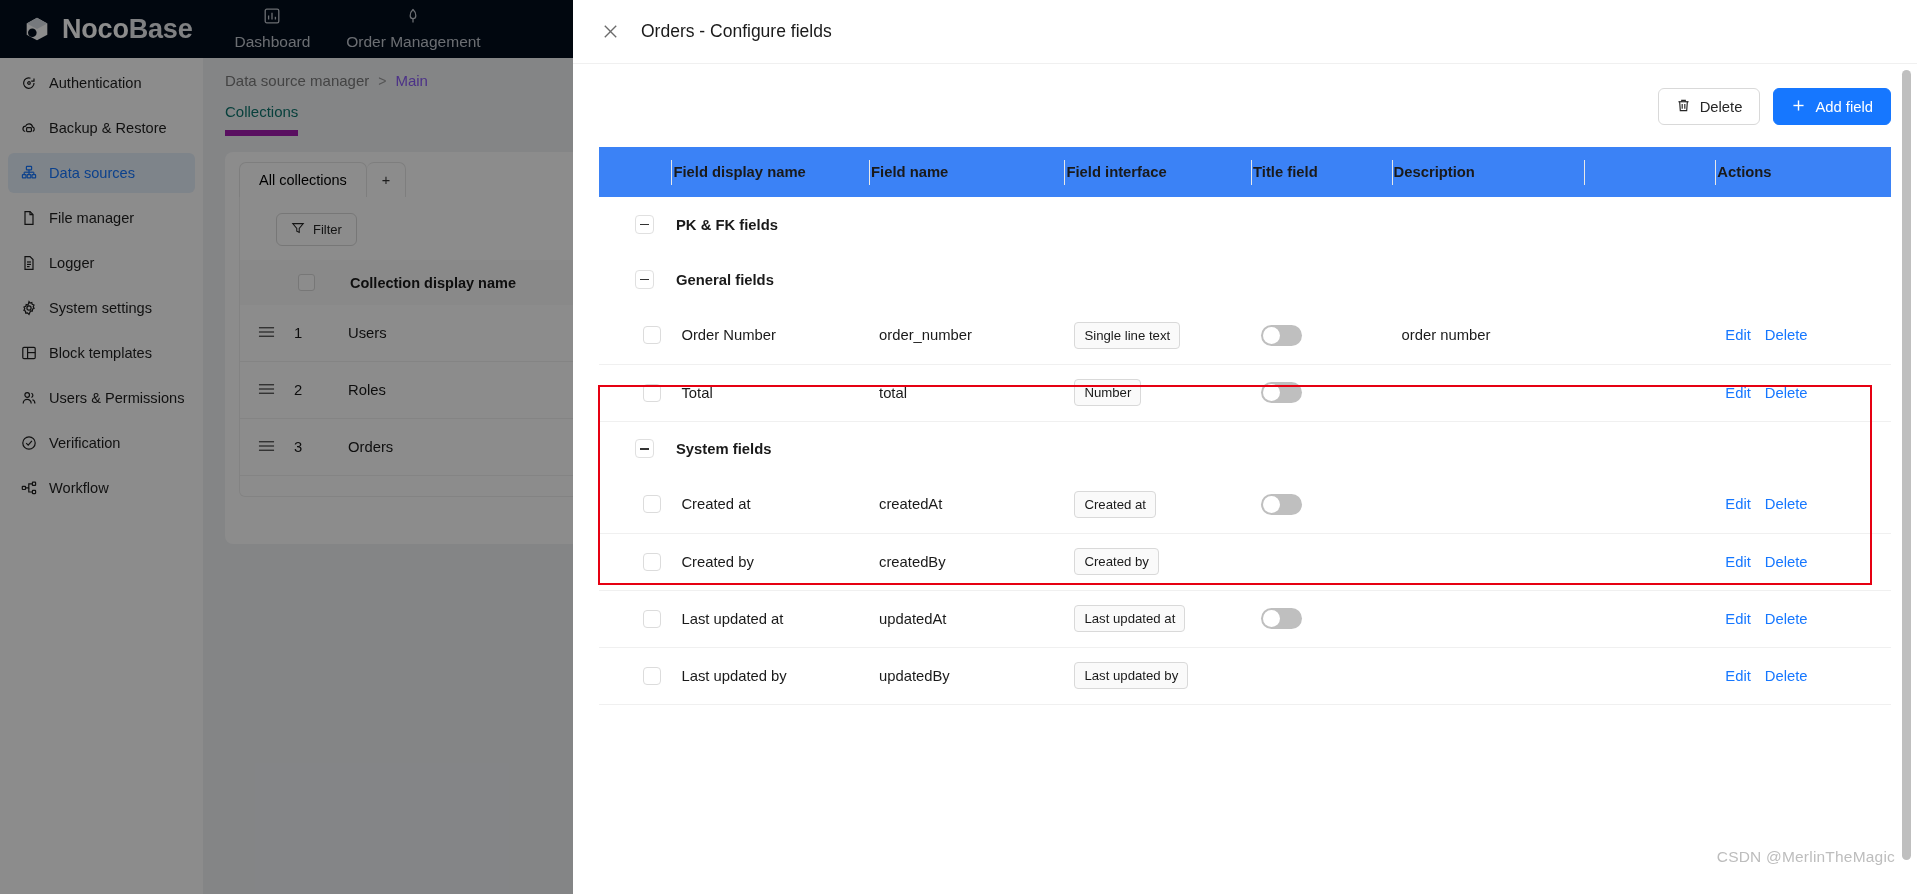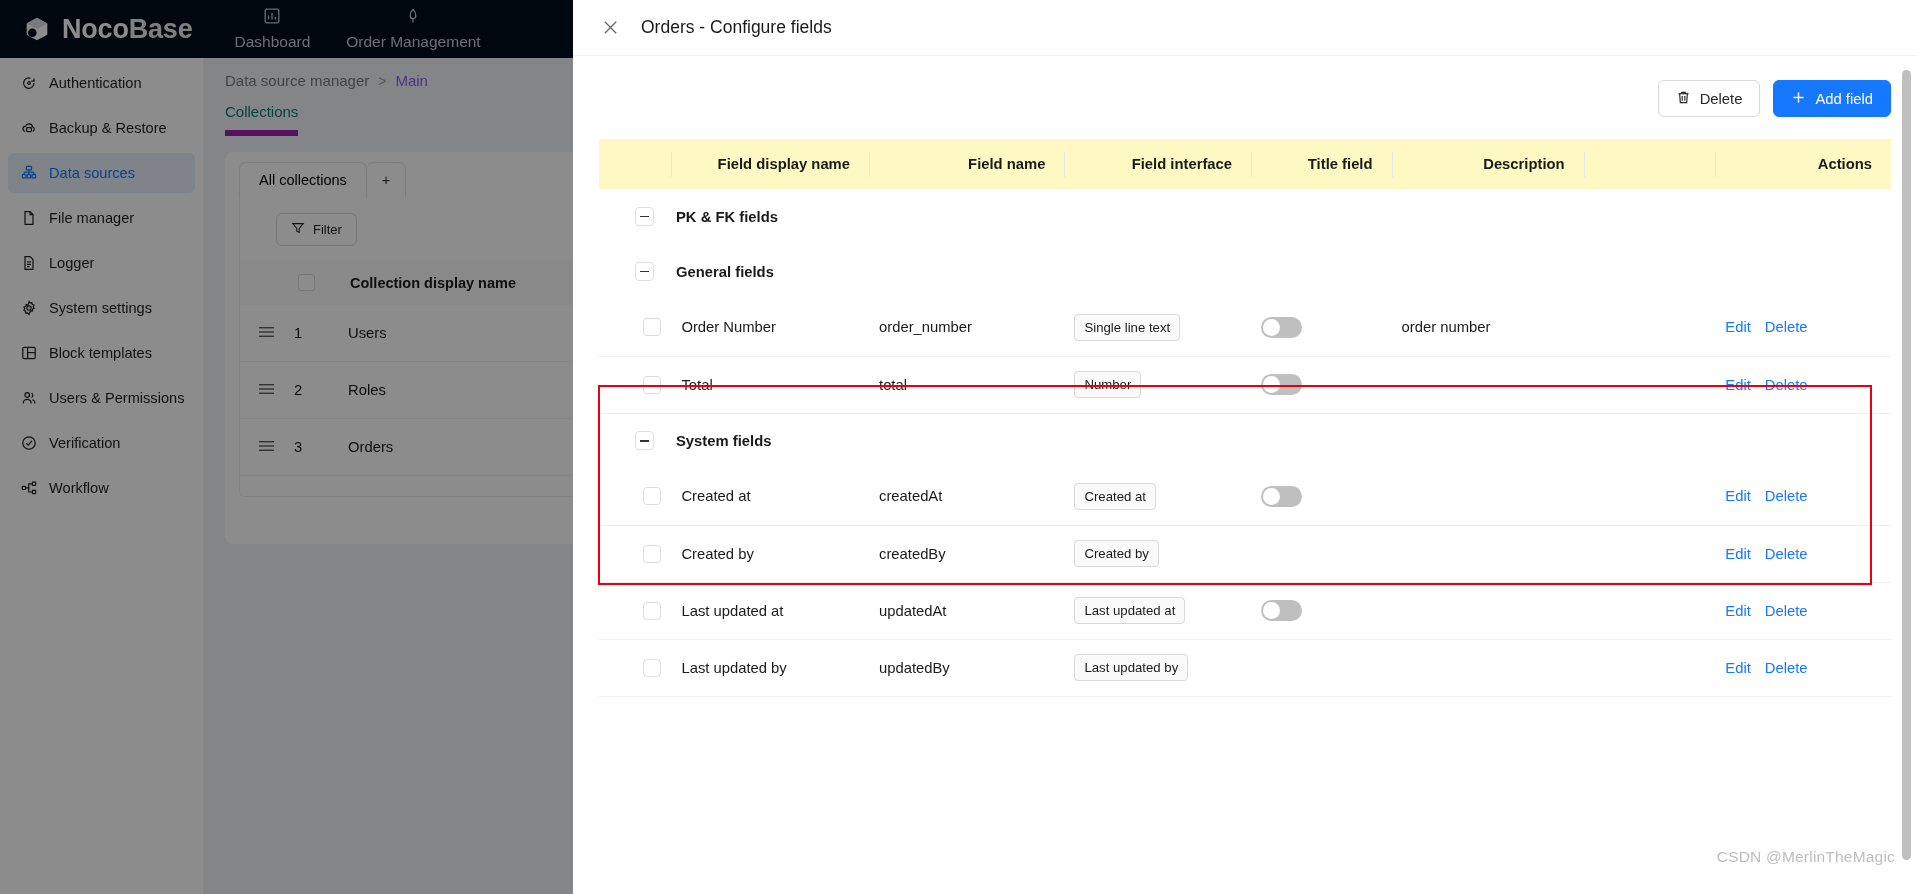--- a/index.html
+++ b/index.html
@@ -67,36 +67,36 @@
   .row-idx { width: 26px; }
   .row-name { margin-left: 28px; }
 
   .dim { position: absolute; inset: 0; background: rgba(0,0,0,0.45); }
 
   
   .drawer {
     position: absolute; left: 573px; top: 0; width: 1344px; height: 894px;
     background: #ffffff; overflow: hidden;
   }
-  .drawer-head { height: 56px; display: flex; align-items: center; padding-left: 26px; border-bottom: 1px solid #f0f0f0; }
+  .drawer-head { height: 64px; display: flex; align-items: center; padding-left: 26px; border-bottom: 1px solid #f0f0f0; }
   .close-x { width: 22px; height: 22px; margin-right: 20px; display:flex; align-items:center; justify-content:center; color:#6b6b6b; }
   .drawer-title { font-size: 17.5px; color: #1a1a1a; font-weight: 400; }
   .drawer-body { position: relative; height: 830px; padding: 0 26px; }
   .toolbar { display: flex; justify-content: flex-end; align-items: center; gap: 13px; padding: 24px 0 22px 0; }
   .btn {
     display:inline-flex; align-items:center; gap: 9px; height: 37px; padding: 0 17px;
     border-radius: 6px; font-size: 14.8px; cursor: pointer; white-space: nowrap;
   }
   .btn-default { background:#fff; border: 1px solid #d9d9d9; color: #262626; }
   .btn-primary { background:#1677ff; border: 1px solid #1677ff; color: #fff; }
 
   table.fields { width: 100%; border-collapse: collapse; table-layout: fixed; }
   table.fields thead th {
-    background: #fef9c3; text-align: right; font-size: 14.8px; font-weight: 600; color: #1a1a1a;
-    padding: 17px 19px; position: relative;
+    background: #3b82f6; text-align: left; font-size: 14.8px; font-weight: 600; color: #1a1a1a;
+    padding: 17px 2px; position: relative;
   }
   table.fields thead th + th::before {
     content:""; position:absolute; left:0; top:25%; height:50%; width:1px; background:#e8e8e8;
   }
   .c-cb   { width: 66px; }
   .c-disp { width: 180px; }
   .c-name { width: 178px; }
   .c-intf { width: 170px; }
   .c-titl { width: 128px; }
   .c-desc { width: 175px; }

